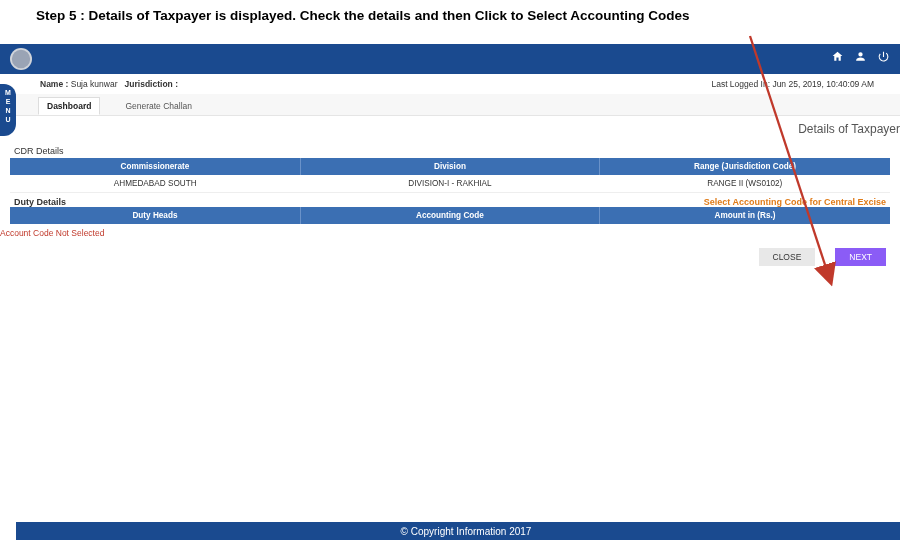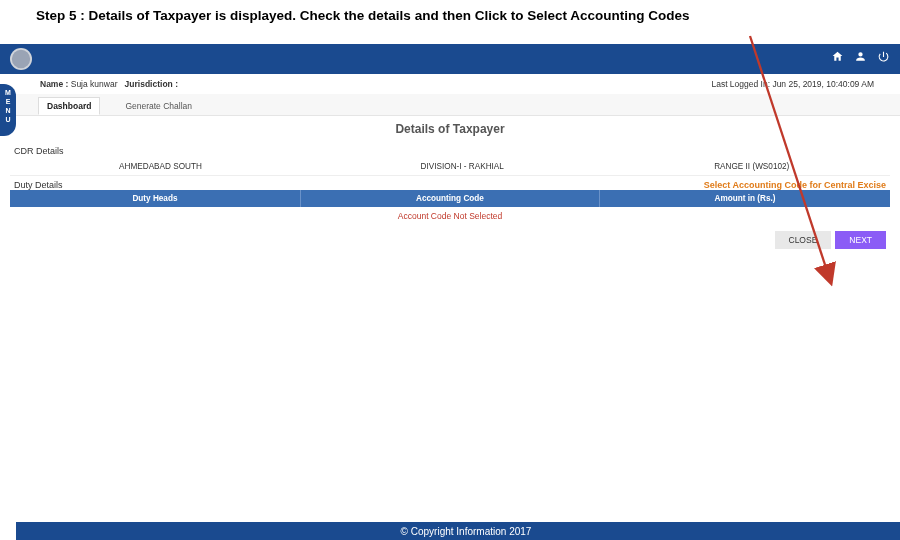--- a/index.html
+++ b/index.html
@@ -10,31 +10,31 @@
   .org-title{font-size:10.5px;font-weight:700;line-height:1}
   .org-sub{font-size:7px;opacity:.85}
   .top-icons{position:absolute;right:10px;top:6px;display:flex;gap:10px;align-items:center}
   .top-icons svg{width:13px;height:13px;fill:#fff}
   .menu-tab{position:absolute;left:0;top:84px;width:16px;height:52px;background:#1a4a8f;border-radius:0 12px 12px 0;z-index:5;color:#fff;font-size:7px;font-weight:700;text-align:center;padding-top:4px;line-height:1.3}
   .meta-row{height:20px;background:#fff;display:flex;align-items:center;padding:0 26px 0 40px;font-size:8.5px;color:#333}
   .meta-row .spacer{flex:1}
   .tabs-row{height:22px;background:#f7f7f7;display:flex;align-items:flex-end;padding-left:38px;gap:16px;border-bottom:1px solid #e5e5e5}
   .tab{font-size:8.5px;padding:3px 8px;color:#555;border:1px solid transparent}
   .tab.active{background:#fff;border:1px solid #ddd;border-bottom:1px solid #fff;font-weight:700;color:#222}
-  .page-title{text-align:center;font-size:12px;color:#555;padding:6px 0 4px;font-weight:700}
+  .page-title{text-align:right;font-size:12px;color:#555;padding:6px 0 4px;font-weight:400}
   .tbl{width:calc(100% - 20px);margin:0 10px;border-collapse:collapse;font-size:8.2px}
   .tbl th{background:#3b6fb3;color:#fff;font-weight:600;padding:4px 6px;text-align:center;border-right:1px solid #6a92c9}
   .tbl th:last-child{border-right:none}
   .tbl td{padding:4px 6px;text-align:center;color:#333;border-bottom:1px solid #eee}
   .sect{font-size:9px;font-weight:400;color:#333;padding:6px 14px 2px}
   .duty-row{display:flex;justify-content:space-between;align-items:center;padding:4px 14px 0}
-  .duty-lbl{font-size:9px;font-weight:400;color:#333}
+  .duty-lbl{font-size:9px;font-weight:700;color:#333}
   .sel-link{font-size:9px;font-weight:700;color:#e07c1a}
-  .nosel{text-align:center;color:#c0392b;font-size:8.5px;padding:4px 0}
-  .btn-row{display:flex;justify-content:flex-end;gap:4px;padding:6px 14px}
+  .nosel{text-align:left;color:#c0392b;font-size:8.5px;padding:4px 0}
+  .btn-row{display:flex;justify-content:flex-end;gap:20px;padding:6px 14px}
   .btn{font-size:8.5px;padding:4px 14px;border:none;cursor:pointer}
   .btn.close{background:#e8e8e8;color:#333}
   .btn.next{background:#8b5cf6;color:#fff}
   svg.arrow{position:absolute;left:560px;top:30px;width:310px;height:260px;pointer-events:none;z-index:10}
   .footer{position:absolute;left:16px;bottom:0;width:100%;height:18px;background:#1a4a8f;color:#fff;font-size:10px;display:flex;align-items:center;justify-content:center}
 </style>
 </head>
 <body>
 
 <div class="step-bar">Step 5 :  Details of Taxpayer is displayed. Check the details and  then Click to Select Accounting Codes</div>
@@ -79,20 +79,25 @@
 <div class="page-title">Details of Taxpayer</div>
 
 <table class="tbl">
   <tbody>
 </tbody>
   </table>
 
 <div class="sect">CDR Details</div>
 <table class="tbl">
   <tbody>
+      <tr>
+    <th style="width:33%">Commissionerate</th>
+    <th style="width:34%">Division</th>
+    <th>Range (Jurisdiction Code)</th>
+  </tr>
   <tr>
     <td>AHMEDABAD SOUTH</td>
     <td>DIVISION-I - RAKHIAL</td>
     <td>RANGE II (WS0102)</td>
   </tr>
 </tbody>
   </table>
 
 <div class="duty-row">
   <span class="duty-lbl">Duty Details</span>

